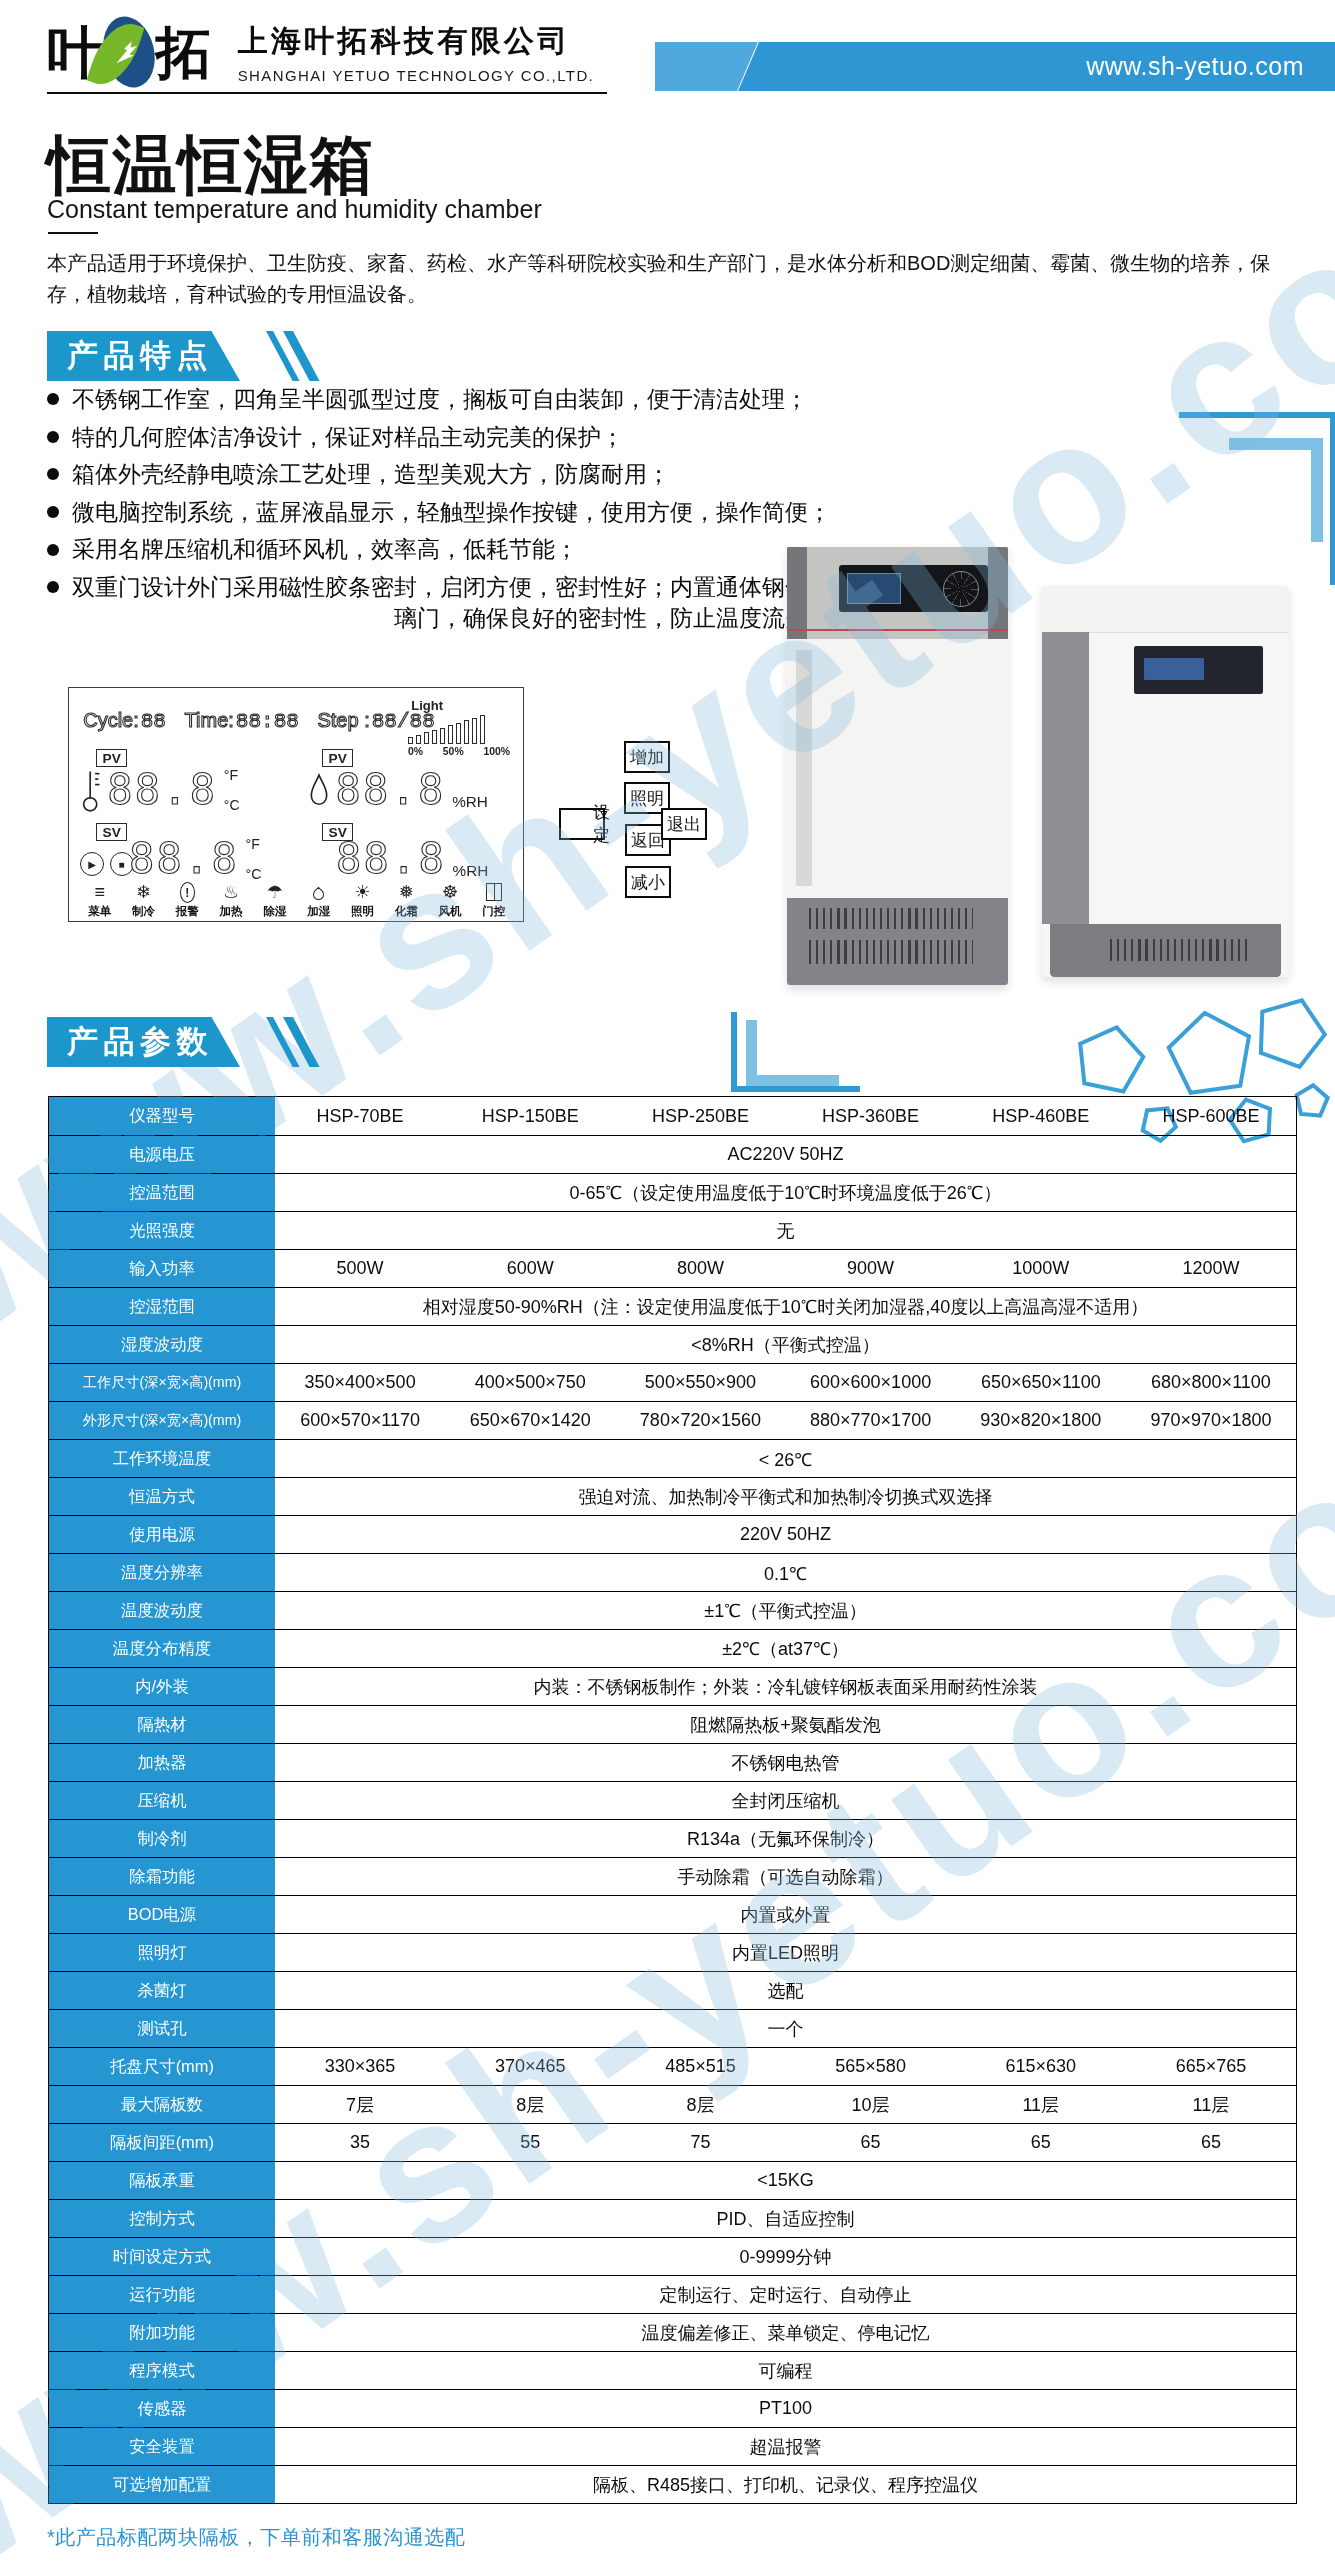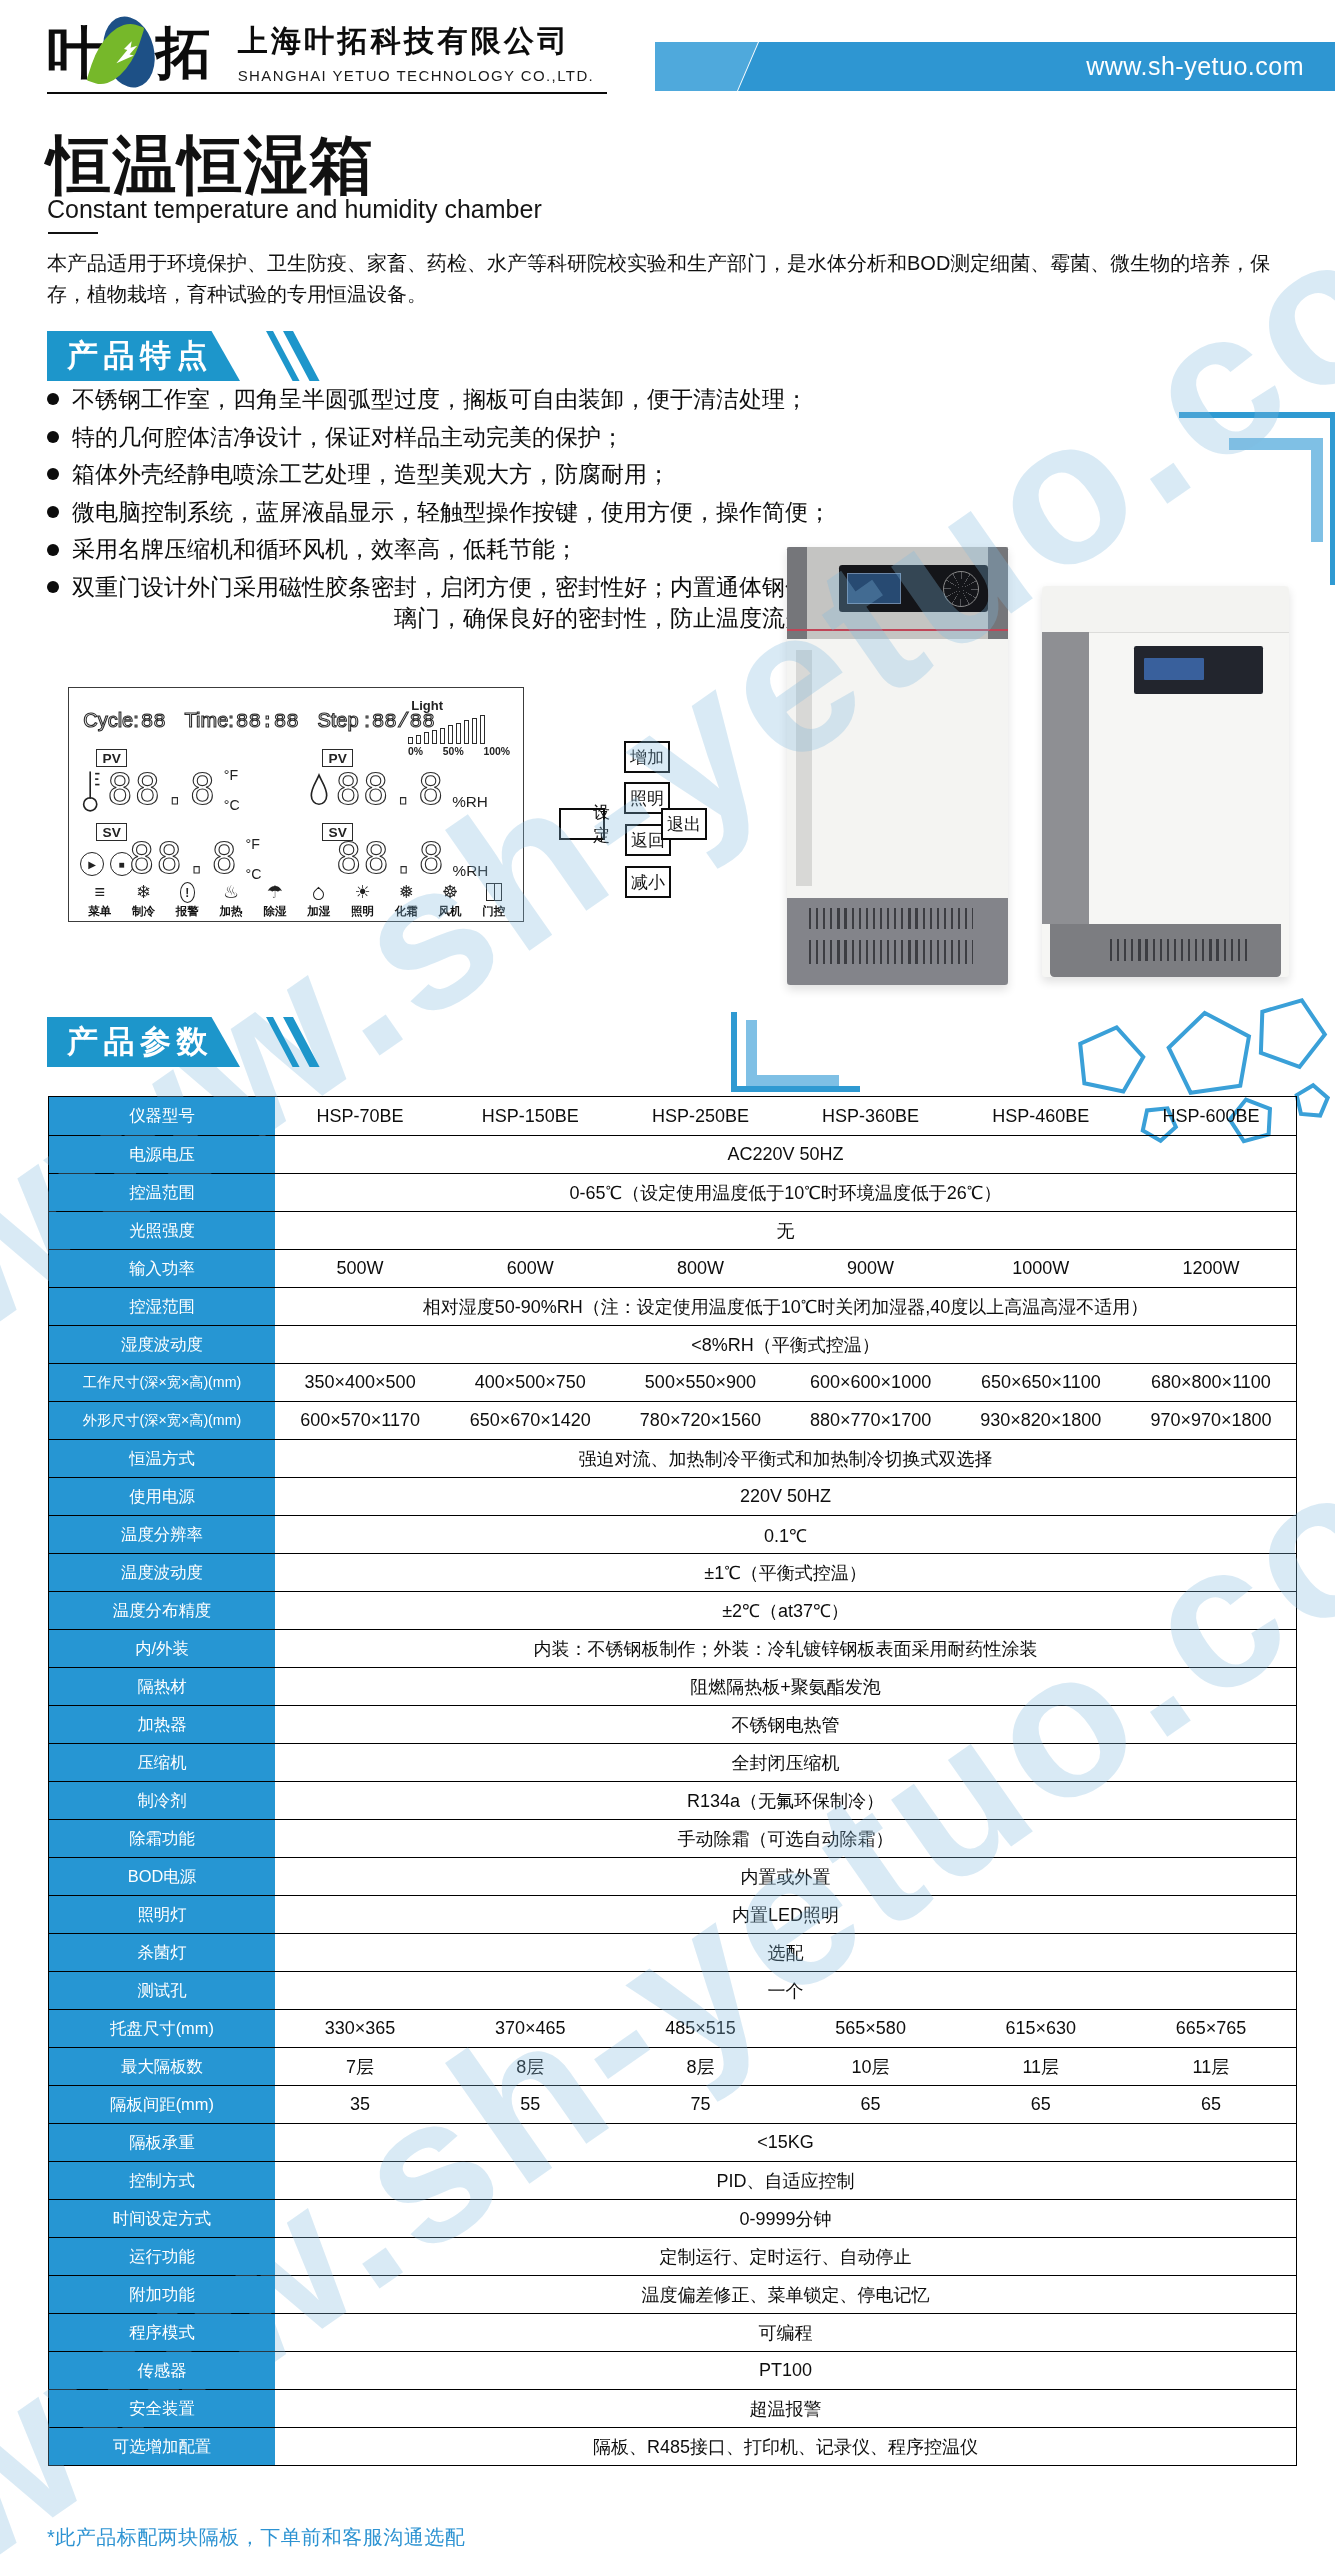--- a/index.html
+++ b/index.html
@@ -449,20 +449,26 @@
       <div class="tcells">
         <div class="tcell">600×570×1170</div>
         <div class="tcell">650×670×1420</div>
         <div class="tcell">780×720×1560</div>
         <div class="tcell">880×770×1700</div>
         <div class="tcell">930×820×1800</div>
         <div class="tcell">970×970×1800</div>
       </div>
     </div>
     <div class="trow">
+      <div class="tlabel">工作环境温度</div>
+      <div class="tcells">
+        <div class="tcell">&lt; 26℃</div>
+      </div>
+    </div>
+    <div class="trow">
       <div class="tlabel">恒温方式</div>
       <div class="tcells">
         <div class="tcell">强迫对流、加热制冷平衡式和加热制冷切换式双选择</div>
       </div>
     </div>
     <div class="trow">
       <div class="tlabel">使用电源</div>
       <div class="tcells">
         <div class="tcell">220V 50HZ</div>
       </div>

